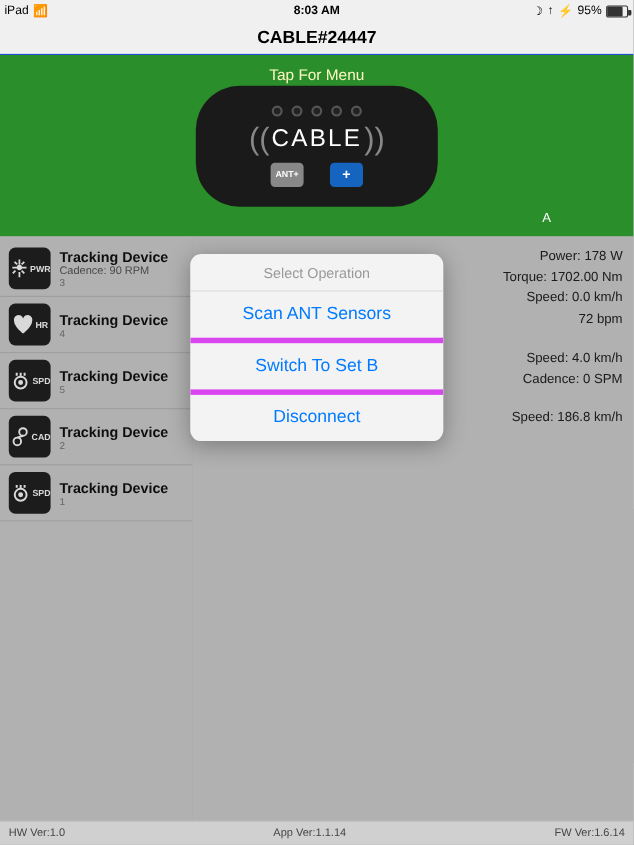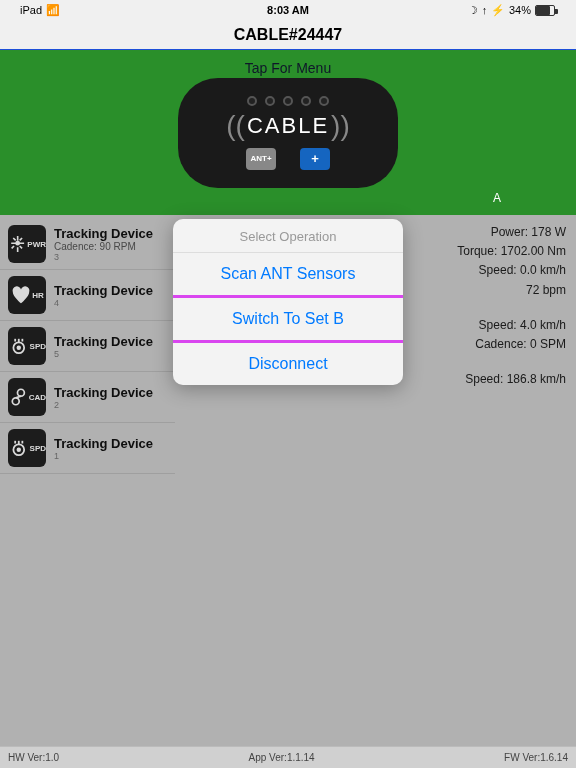--- a/index.html
+++ b/index.html
@@ -13,21 +13,21 @@
     }
 
     
     #status-bar {
       width: 100%;
       height: 20px;
       background: #f0f0f0;
       display: flex;
       align-items: center;
       justify-content: space-between;
-      padding: 0 20px;
+      padding: 0 4px;
       font-size: 11px;
       font-weight: 500;
     }
     #status-left { display: flex; align-items: center; gap: 4px; }
     #status-center { position: absolute; left: 50%; transform: translateX(-50%); font-weight: 600; }
     #status-right { display: flex; align-items: center; gap: 4px; margin-left: auto; }
 
     
     #title-bar {
       width: 100%;
@@ -93,21 +93,21 @@
     #bt-icon { background: #1565c0; color: white; font-size: 13px; }
     
     #cable-wrapper {
       display: flex; align-items: center; gap: 2px;
     }
     .cable-paren { color: #888; font-size: 28px; font-weight: 100; }
 
     #tap-label {
       position: absolute;
       top: 10px;
-      color: #0f172a;
+      color: #fef9c3;
       font-size: 14px;
       font-weight: 500;
     }
     #a-label {
       position: absolute;
       right: 75px;
       bottom: 10px;
       color: white;
       font-size: 12px;
     }
@@ -162,21 +162,21 @@
     .stat-line { font-size: 12px; color: #222; line-height: 1.6; text-align: right; }
 
     
     #dropdown-overlay {
       position: absolute;
       top: 0; left: 0; right: 0; bottom: 0;
       background: rgba(0,0,0,0.15);
       display: flex;
       align-items: flex-start;
       justify-content: center;
-      padding-top: 4px;
+      padding-top: 16px;
       z-index: 10;
     }
 
     #dropdown-menu {
       background: rgba(245,245,245,0.97);
       border-radius: 10px;
       width: 230px;
       margin-top: 0px;
       box-shadow: 0 4px 20px rgba(0,0,0,0.3);
       overflow: hidden;
@@ -188,21 +188,21 @@
       color: #999;
       font-size: 13px;
       border-bottom: 1px solid #ddd;
     }
 
     .dropdown-item {
       text-align: center;
       padding: 12px;
       color: #007aff;
       font-size: 16px;
-      border-bottom: 3px solid #d946ef;
+      border-bottom: 5px solid #d946ef;
       cursor: pointer;
     }
     .dropdown-item:last-child { border-bottom: none; }
 
     
     #footer {
       width: 100%;
       height: 22px;
       background: #d0d0d0;
       border-top: 1px solid #bbb;
@@ -240,21 +240,21 @@
 <div id="status-bar">
   <div id="status-left">
     <span>iPad</span>
     <span>📶</span>
   </div>
   <div id="status-center">8:03 AM</div>
   <div id="status-right">
     <span>☽</span>
     <span>↑</span>
     <span>⚡</span>
-    <span>34%</span>
+    <span>95%</span>
     <div class="battery-icon">
       <div class="battery-body">
           <div class="battery-fill"></div>
         </div>
     </div>
   </div>
 </div>
 
 <div id="title-bar">
   <span>CABLE#24447</span>

